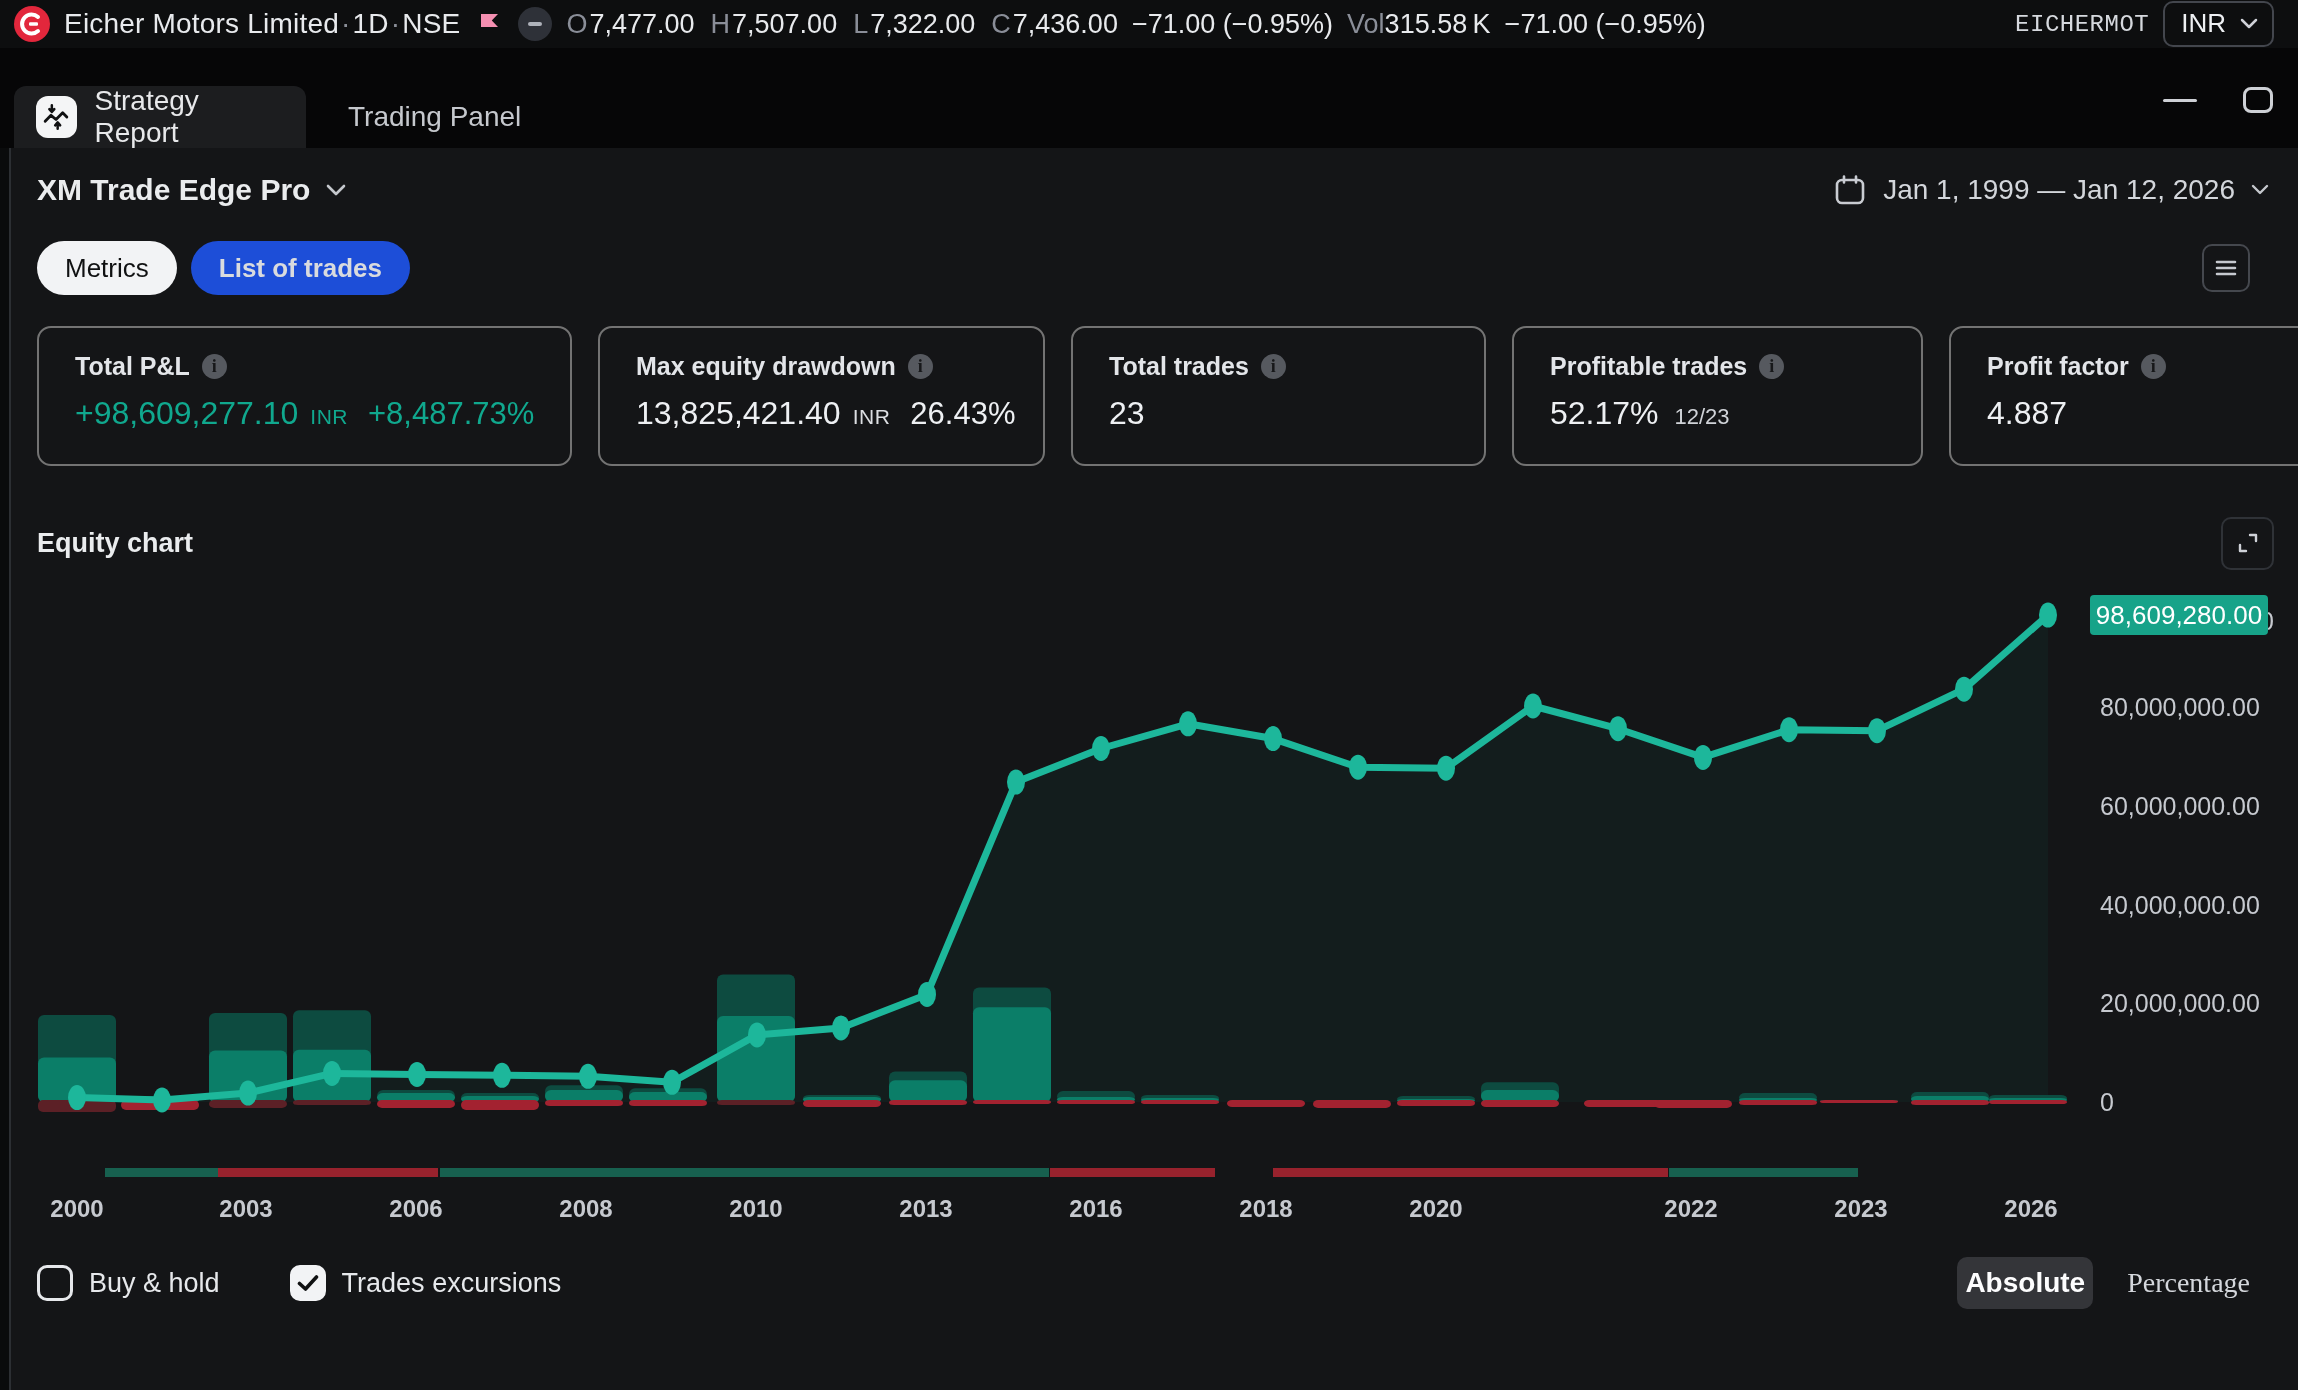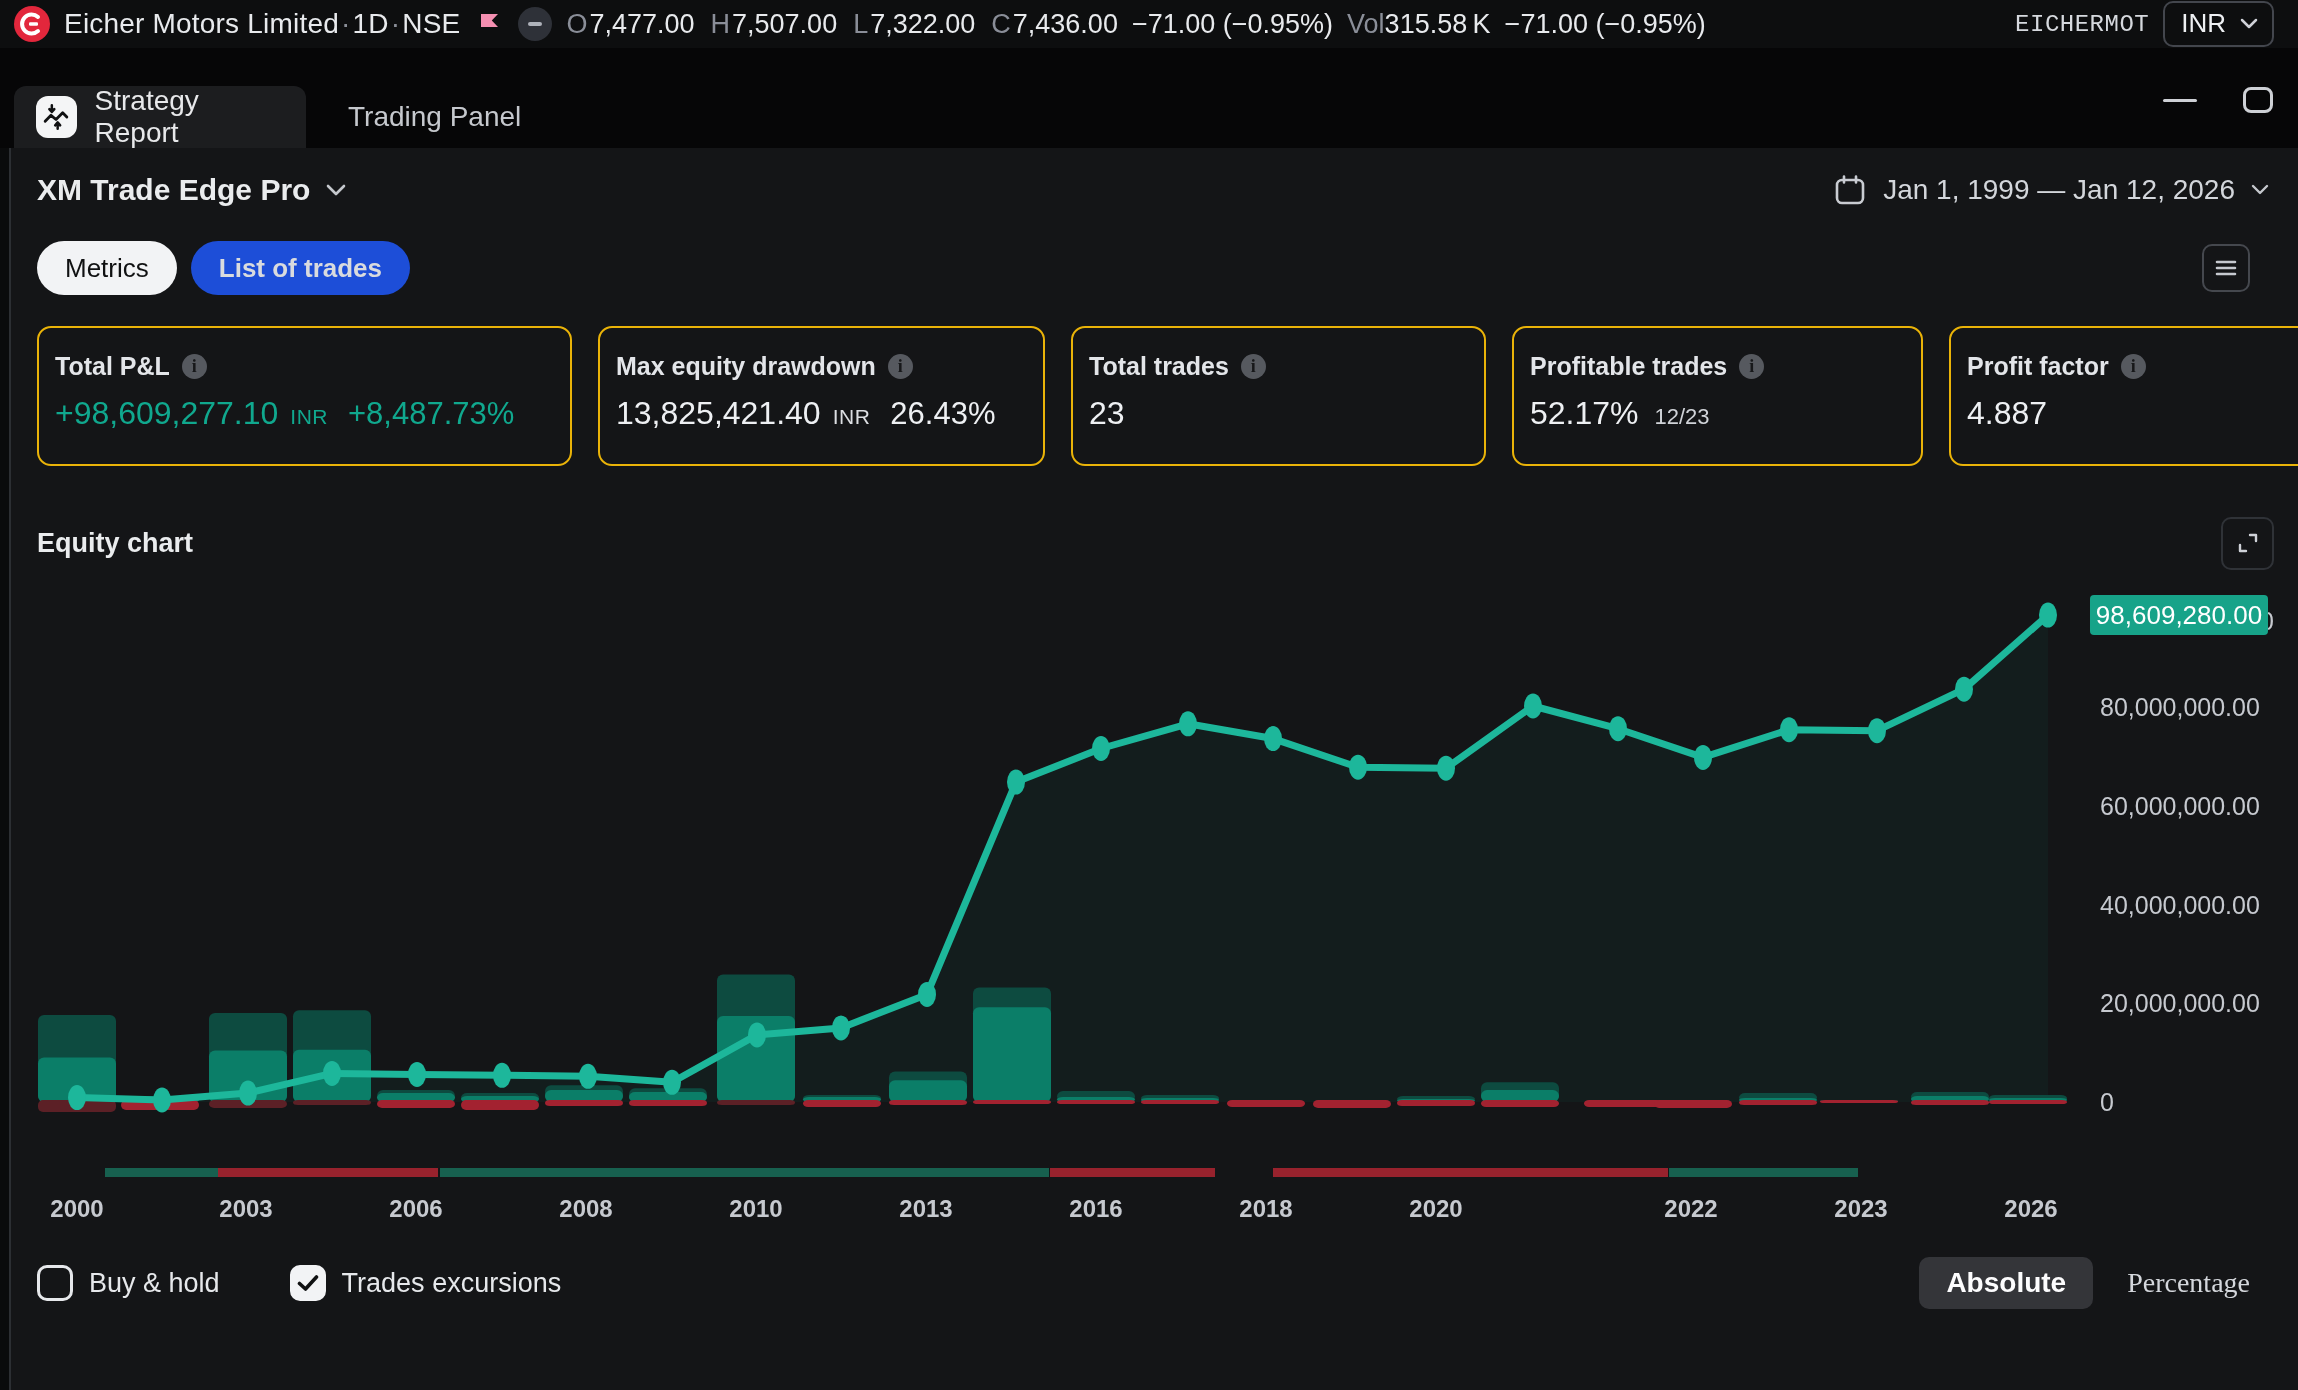--- a/index.html
+++ b/index.html
@@ -54,21 +54,21 @@
   .row-pills { height:56px; margin-top:8px; display:flex; align-items:center; padding:0 30px 0 37px; gap:14px; }
   .pill { height:54px; border-radius:27px; display:flex; align-items:center; padding:0 28px;
     font-size:26px; cursor:pointer; }
   .pill.sel { background:#f2f3f5; color:#101112; font-weight:500; }
   .pill.unsel { background:#1d4ed8; color:#d9dbde;font-weight:bold; }
   .row-pills .spacer { flex:1; }
   .list-btn { width:48px; height:48px; border:2px solid #45484e; border-radius:10px; display:flex;
     align-items:center; justify-content:center; cursor:pointer; margin-right:18px; }
 
   .cards { display:flex; gap:26px; margin:30px 0 0 37px; height:140px; overflow:hidden; }
-  .card { border:2px solid #eab308; border-radius:14px; padding:24px 16px; flex:0 0 auto; background:#141517; }
+  .card { border:2px solid #737373; border-radius:14px; padding:24px 36px; flex:0 0 auto; background:#141517; }
   .c0{width:535px;} .c1{width:447px;} .c2{width:415px;} .c3{width:411px;} .c4{width:370px;}
   .card-lr { display:flex; align-items:center; gap:12px; }
   .card-lr .lbl { font-size:25px; font-weight:600; color:#e3e5e9; }
   .info { width:25px; height:25px; border-radius:50%; background:#56595f; color:#17181a;
     font-size:18px; font-weight:700; font-family:"Liberation Serif", serif; display:flex;
     align-items:center; justify-content:center; cursor:pointer; }
   .card-vr { margin-top:14px; display:flex; align-items:baseline; gap:12px; white-space:nowrap; }
   .card-vr .val { font-size:32px; color:#eef0f3; }
   .card-vr .unit { font-size:21px; color:#dcdee2; letter-spacing:.5px; }
   .card-vr .sec { font-size:31px; color:#eef0f3; margin-left:8px; }
@@ -86,21 +86,21 @@
 
   .footer { margin-top:8px; height:60px; display:flex; align-items:center; padding-left:37px; position:relative; }
   .cbx-group { display:flex; align-items:center; gap:16px; margin-right:70px; cursor:pointer; }
   .cbx { width:36px; height:36px; border-radius:10px; border:3px solid #e6e8eb; display:flex;
     align-items:center; justify-content:center; background:transparent; }
   .cbx svg { visibility:hidden; }
   .cbx.checked { background:#f2f3f5; border-color:#f2f3f5; }
   .cbx.checked svg { visibility:visible; }
   .cbx-label { font-size:27px; color:#e6e8eb; }
   .mode-group { position:absolute; right:48px; display:flex; align-items:center; gap:34px; }
-  .mode-sel { background:#343539; border-radius:10px; padding:10px 27px; font-size:28px; font-weight:700;
+  .mode-sel { background:#343539; border-radius:10px; padding:10px 8px; font-size:28px; font-weight:700;
     color:#fdfdfe; cursor:pointer;margin-left:8px; }
   .mode-unsel { font-size:28px; color:#d4d7dc; cursor:pointer;font-family:Liberation Serif, serif; }
 </style>
 </head>
 <body>
 
 <header class="topbar">
   <div class="logo">
     <svg width="24" height="24" viewBox="0 0 24 24">
         <path d="M18 5 A9.5 9.5 0 1 0 18 19" stroke="#ffffff" stroke-width="4" fill="none" stroke-linecap="round"></path>

